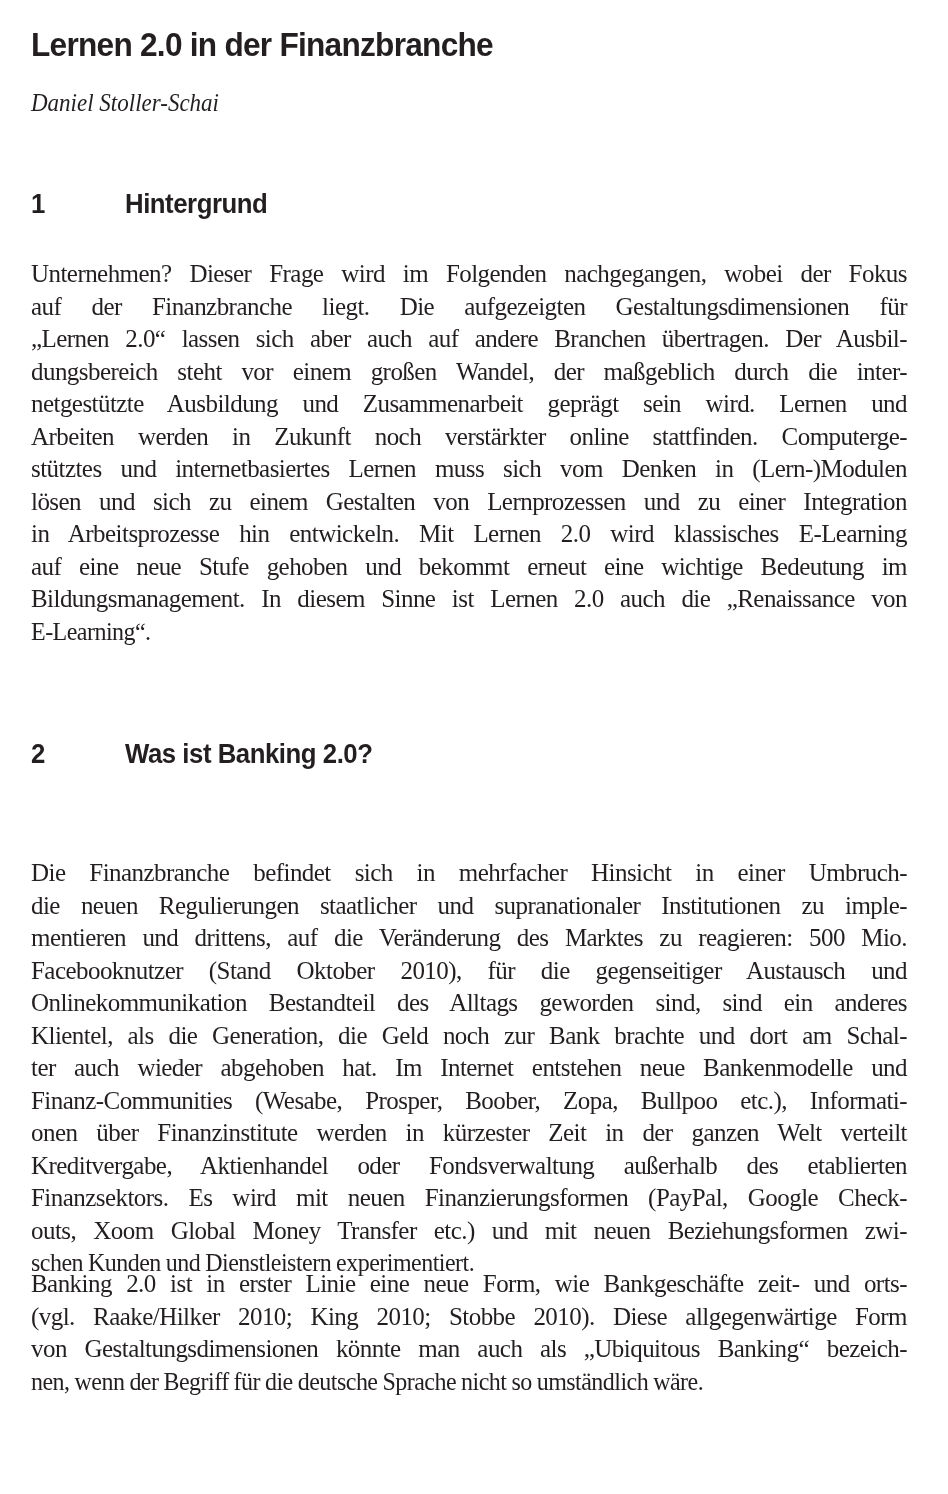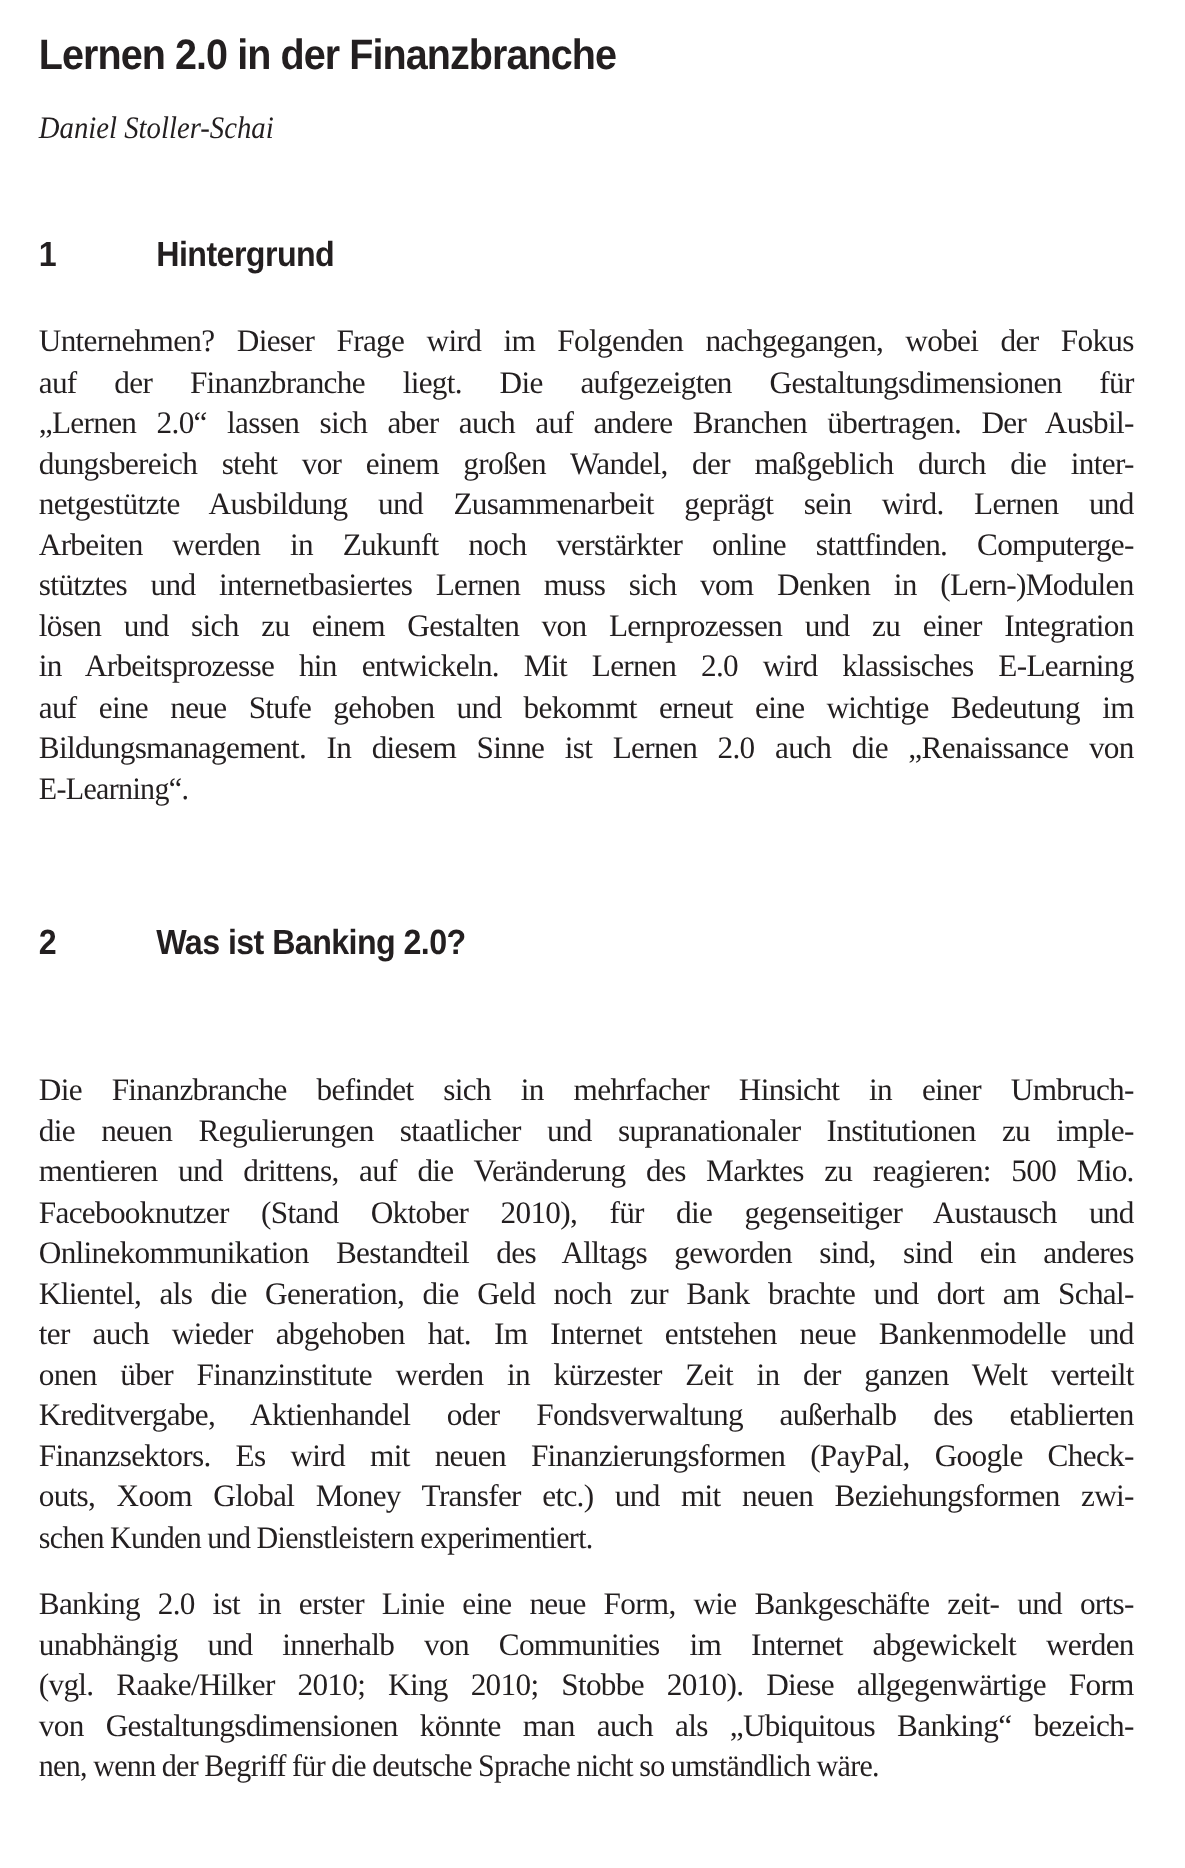--- a/index.html
+++ b/index.html
@@ -66,27 +66,27 @@
   </div>
 
   <div class="para" style="top:809px;margin-top:48px;">
       <span class="line" style="display: block; width: 876px; text-align: justify; text-align-last: justify; transform-origin: left top;">Die Finanzbranche befindet sich in mehrfacher Hinsicht in einer Umbruch-</span>
       <span class="line" style="display: block; width: 876px; text-align: justify; text-align-last: justify; transform-origin: left top;">die neuen Regulierungen staatlicher und supranationaler Institutionen zu imple-</span>
       <span class="line" style="display: block; width: 876px; text-align: justify; text-align-last: justify; transform-origin: left top;">mentieren und drittens, auf die Veränderung des Marktes zu reagieren: 500 Mio.</span>
       <span class="line" style="display: block; width: 876px; text-align: justify; text-align-last: justify; transform-origin: left top;">Facebooknutzer (Stand Oktober 2010), für die gegenseitiger Austausch und</span>
       <span class="line" style="display: block; width: 876px; text-align: justify; text-align-last: justify; transform-origin: left top;">Onlinekommunikation Bestandteil des Alltags geworden sind, sind ein anderes</span>
       <span class="line" style="display: block; width: 876px; text-align: justify; text-align-last: justify; transform-origin: left top;">Klientel, als die Generation, die Geld noch zur Bank brachte und dort am Schal-</span>
       <span class="line" style="display: block; width: 876px; text-align: justify; text-align-last: justify; transform-origin: left top;">ter auch wieder abgehoben hat. Im Internet entstehen neue Bankenmodelle und</span>
+      <span class="line" style="display: block; width: 876px; text-align: justify; text-align-last: justify; transform-origin: left top;">Finanz-Communities (Wesabe, Prosper, Boober, Zopa, Bullpoo etc.), Informati-</span>
       <span class="line" style="display: block; width: 876px; text-align: justify; text-align-last: justify; transform-origin: left top;">onen über Finanzinstitute werden in kürzester Zeit in der ganzen Welt verteilt</span>
       <span class="line" style="display: block; width: 876px; text-align: justify; text-align-last: justify; transform-origin: left top;">Kreditvergabe, Aktienhandel oder Fondsverwaltung außerhalb des etablierten</span>
       <span class="line" style="display: block; width: 876px; text-align: justify; text-align-last: justify; transform-origin: left top;">Finanzsektors. Es wird mit neuen Finanzierungsformen (PayPal, Google Check-</span>
       <span class="line" style="display: block; width: 876px; text-align: justify; text-align-last: justify; transform-origin: left top;">outs, Xoom Global Money Transfer etc.) und mit neuen Beziehungsformen zwi-</span>
       <span class="line last" style="display: block; width: 462px; text-align: left; text-align-last: left; transform-origin: left top; transform: scaleX(0.96);">schen Kunden und Dienstleistern experimentiert.</span>
     </div>
 
   <div class="para" style="top:1268px;">
       <span class="line" style="display: block; width: 876px; text-align: justify; text-align-last: justify; transform-origin: left top;">Banking 2.0 ist in erster Linie eine neue Form, wie Bankgeschäfte zeit- und orts-</span>
-      <span class="line" style="display: block; width: 876px; text-align: justify; text-align-last: justify; transform-origin: left top;">unabhängig und innerhalb von Communities im Internet abgewickelt werden</span>
       <span class="line" style="display: block; width: 876px; text-align: justify; text-align-last: justify; transform-origin: left top;">(vgl. Raake/Hilker 2010; King 2010; Stobbe 2010). Diese allgegenwärtige Form</span>
       <span class="line" style="display: block; width: 876px; text-align: justify; text-align-last: justify; transform-origin: left top;">von Gestaltungsdimensionen könnte man auch als „Ubiquitous Banking“ bezeich-</span>
       <span class="line last" style="display: block; width: 700px; text-align: left; text-align-last: left; transform-origin: left top; transform: scaleX(0.96);">nen, wenn der Begriff für die deutsche Sprache nicht so umständlich wäre.</span>
     </div>
 </div>
 
 </body></html>

